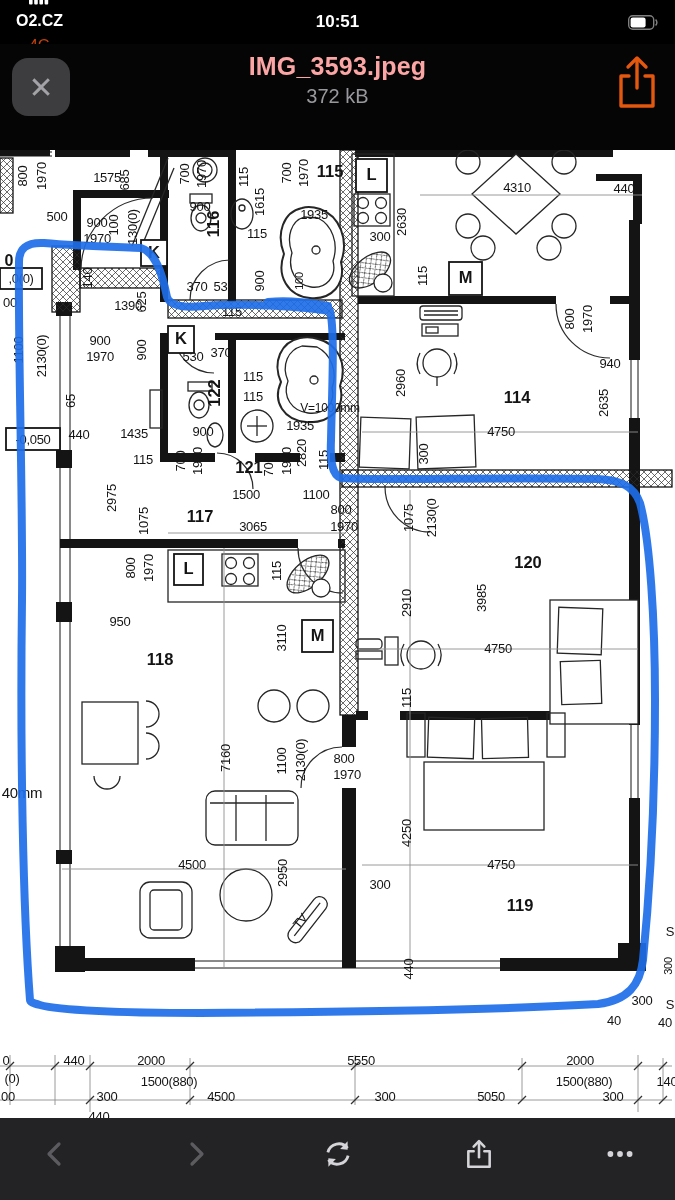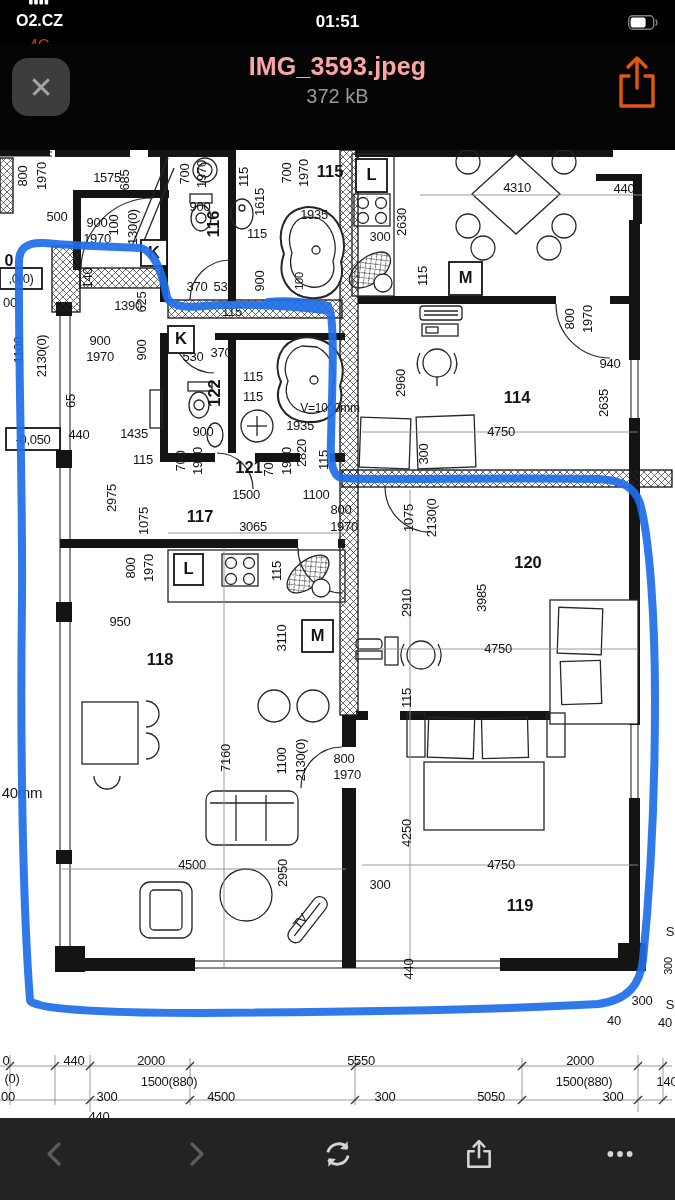--- a/index.html
+++ b/index.html
@@ -37,21 +37,21 @@
   <div class="sb-left">
     <svg width="21" height="15" viewBox="0 0 21 15">
       <rect x="0" y="9.5" width="3.6" height="5" rx="1" fill="#fff"></rect>
       <rect x="5.2" y="7" width="3.6" height="7.5" rx="1" fill="#fff"></rect>
       <rect x="10.4" y="4" width="3.6" height="10.5" rx="1" fill="#fff"></rect>
       <rect x="15.6" y="1" width="3.6" height="13.5" rx="1" fill="#fff"></rect>
     </svg>
     <span>O2.CZ</span>
     <span class="sb-net">4G</span>
   </div>
-  <div id="sb-time">01:51</div>
+  <div id="sb-time">10:51</div>
   <svg width="31" height="15" viewBox="0 0 31 15" style="position:relative;z-index:1">
     <rect x="0.7" y="0.7" width="25" height="13.6" rx="4" fill="none" stroke="rgba(255,255,255,.5)" stroke-width="1.4"></rect>
     <rect x="2.6" y="2.6" width="15" height="9.8" rx="2.2" fill="#fff"></rect>
     <path d="M27.6,4.5 q2.6,3 0,6" stroke="rgba(255,255,255,.5)" stroke-width="1.4" fill="none"></path>
   </svg>
 </div>
 
 <div id="header">
   <div id="close-btn">
     <span>✕</span>

